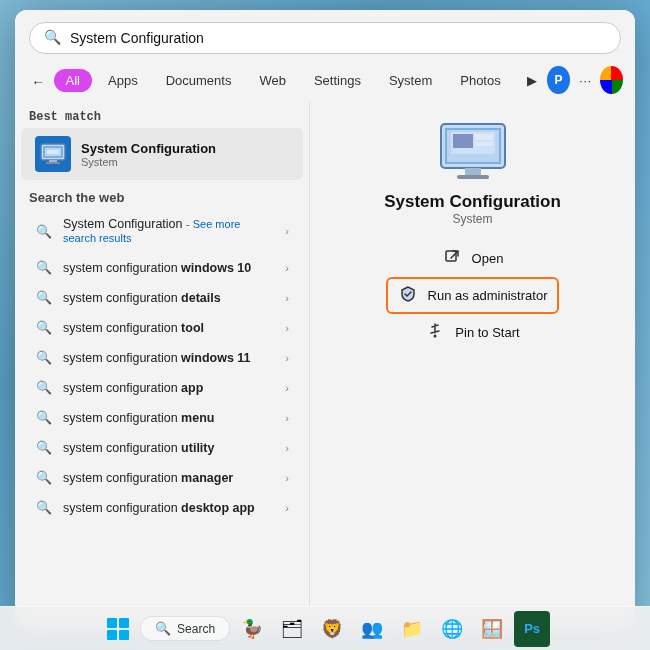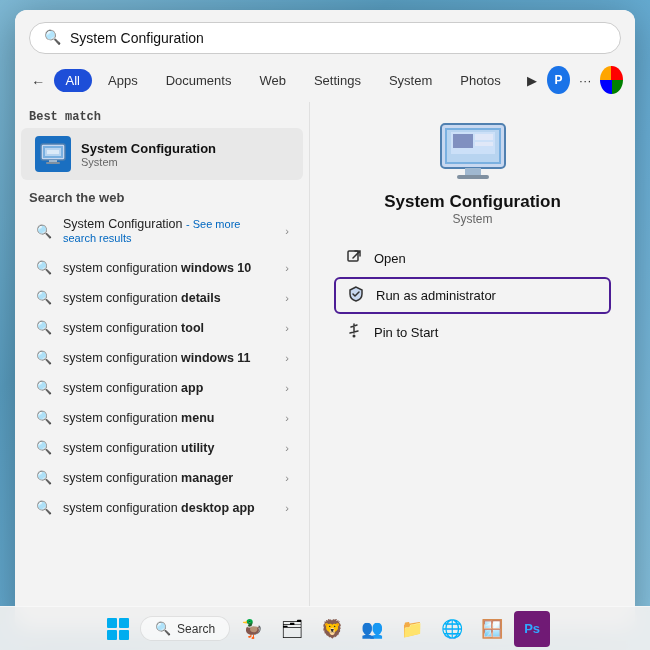--- a/index.html
+++ b/index.html
@@ -85,21 +85,21 @@
     .tab {
       padding: 4px 12px;
       border-radius: 14px;
       border: none;
       cursor: pointer;
       font-size: 13px;
       background: transparent;
       color: #333;
     }
     .tab.active {
-      background: #1d4ed8;
+      background: #d946ef;
       color: white;
       font-weight: 500;
     }
     .tab-spacer { flex: 1; }
     .tab-icon-btn {
       width: 28px;
       height: 28px;
       border-radius: 50%;
       border: none;
       background: transparent;
@@ -257,33 +257,34 @@
       color: #666;
       text-align: center;
       margin-bottom: 16px;
     }
 
     .action-list {
       list-style: none;
       display: flex;
       flex-direction: column;
       gap: 2px;
+      align-items: center;
     }
     .action-item {
       display: flex;
       align-items: center;
       gap: 10px;
       padding: 7px 10px;
       cursor: pointer;
       border-radius: 4px;
       font-size: 13px;
       color: #111;
     }
     .action-item.highlighted {
-      border: 2px solid #4c1d95;
+      border: 2px solid #f97316;
       border-radius: 6px;
     }
     .action-icon {
       font-size: 15px;
       width: 20px;
       text-align: center;
       color: #333;
     }
 
     
@@ -530,16 +531,16 @@
       <span class="taskbar-search-icon">🔍</span>
       <span class="taskbar-search-text">Search</span>
     </div>
     <div class="taskbar-icon">🦆</div>
     <div class="taskbar-icon">🗂</div>
     <div class="taskbar-icon">🦁</div>
     <div class="taskbar-icon">👥</div>
     <div class="taskbar-icon">📁</div>
     <div class="taskbar-icon">🌐</div>
     <div class="taskbar-icon">🪟</div>
-    <div class="taskbar-icon" style="background:#701a75;border-radius:4px;color:#31a8ff;font-size:13px;font-weight:bold;">Ps</div>
+    <div class="taskbar-icon" style="background:#14532d;border-radius:4px;color:#31a8ff;font-size:13px;font-weight:bold;">Ps</div>
   </div>
 
 </div>
 
 </body></html>

